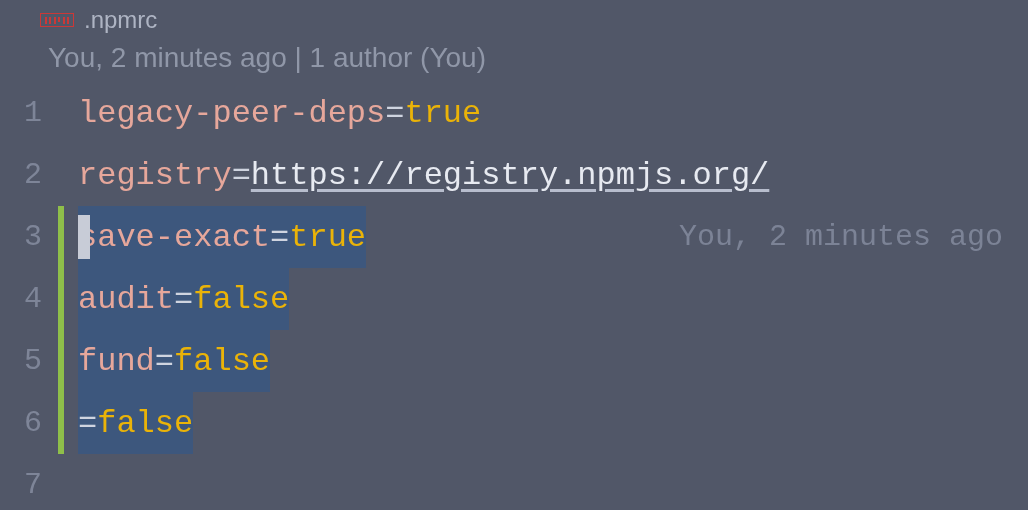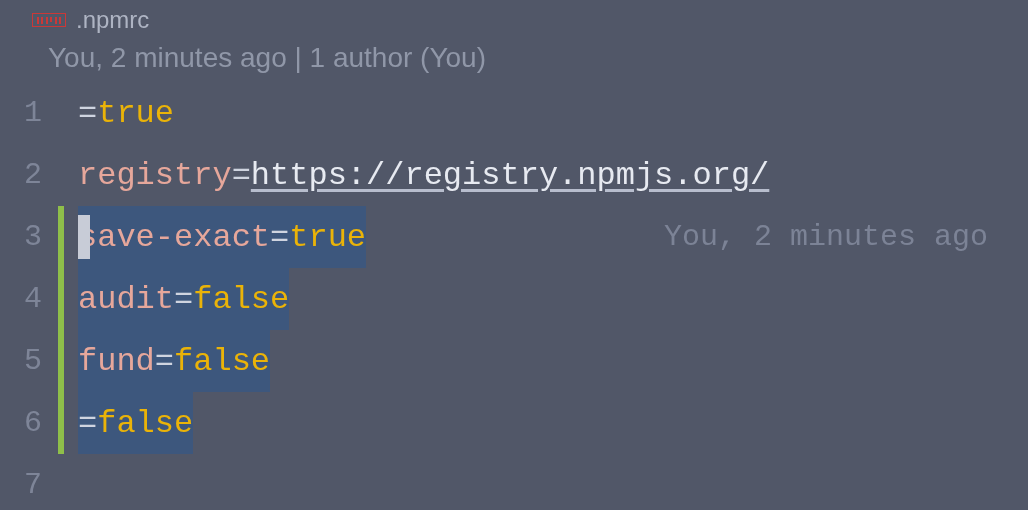--- a/index.html
+++ b/index.html
@@ -7,21 +7,21 @@
     body {
       background: #515768;
       font-family: "Menlo", "Consolas", "Courier New", monospace;
       font-size: 32px;
       color: #d8dee9;
       position: relative;
     }
     .tab-bar {
       display: flex;
       align-items: center;
-      padding: 6px 12px 2px 32px;
+      padding: 6px 12px 2px 40px;
       height: 36px;
     }
     .tab {
       display: flex;
       align-items: center;
       gap: 10px;
       color: #aeb4c3;
       font-size: 24px;
       font-family: -apple-system, "Segoe UI", sans-serif;
     }
@@ -93,21 +93,21 @@
     .v { color: #eab308; }
     .url {
       color: #e7eaf1;
       text-decoration: underline;
       text-decoration-color: #b7bdcd;
       text-underline-offset: 5px;
       text-align: right;
     }
     .blame {
       position: absolute;
-      left: 600px;
+      left: 615px;
       color: #7c8396;
       font-size: 30px;
       white-space: nowrap;
     }
   </style>
 </head>
 <body>
 
 <div class="tab-bar">
   <div class="tab">
@@ -127,21 +127,21 @@
 </div>
 
 <div class="codelens">You, 2 minutes ago | 1 author (You)</div>
 
 <div class="editor">
 
   <div class="line">
     <span class="gutter">1</span>
     <span class="mod-bar"></span>
     <span class="code">
-      <span class="eq">=</span><span class="v">true</span>
+      <span class="k">legacy-peer-deps</span><span class="eq">=</span><span class="v">true</span>
     </span>
   </div>
 
   <div class="line">
     <span class="gutter">2</span>
     <span class="mod-bar"></span>
     <span class="code">
       <span class="k">registry</span><span class="eq">=</span><span class="url">https://registry.npmjs.org/</span>
     </span>
   </div>

